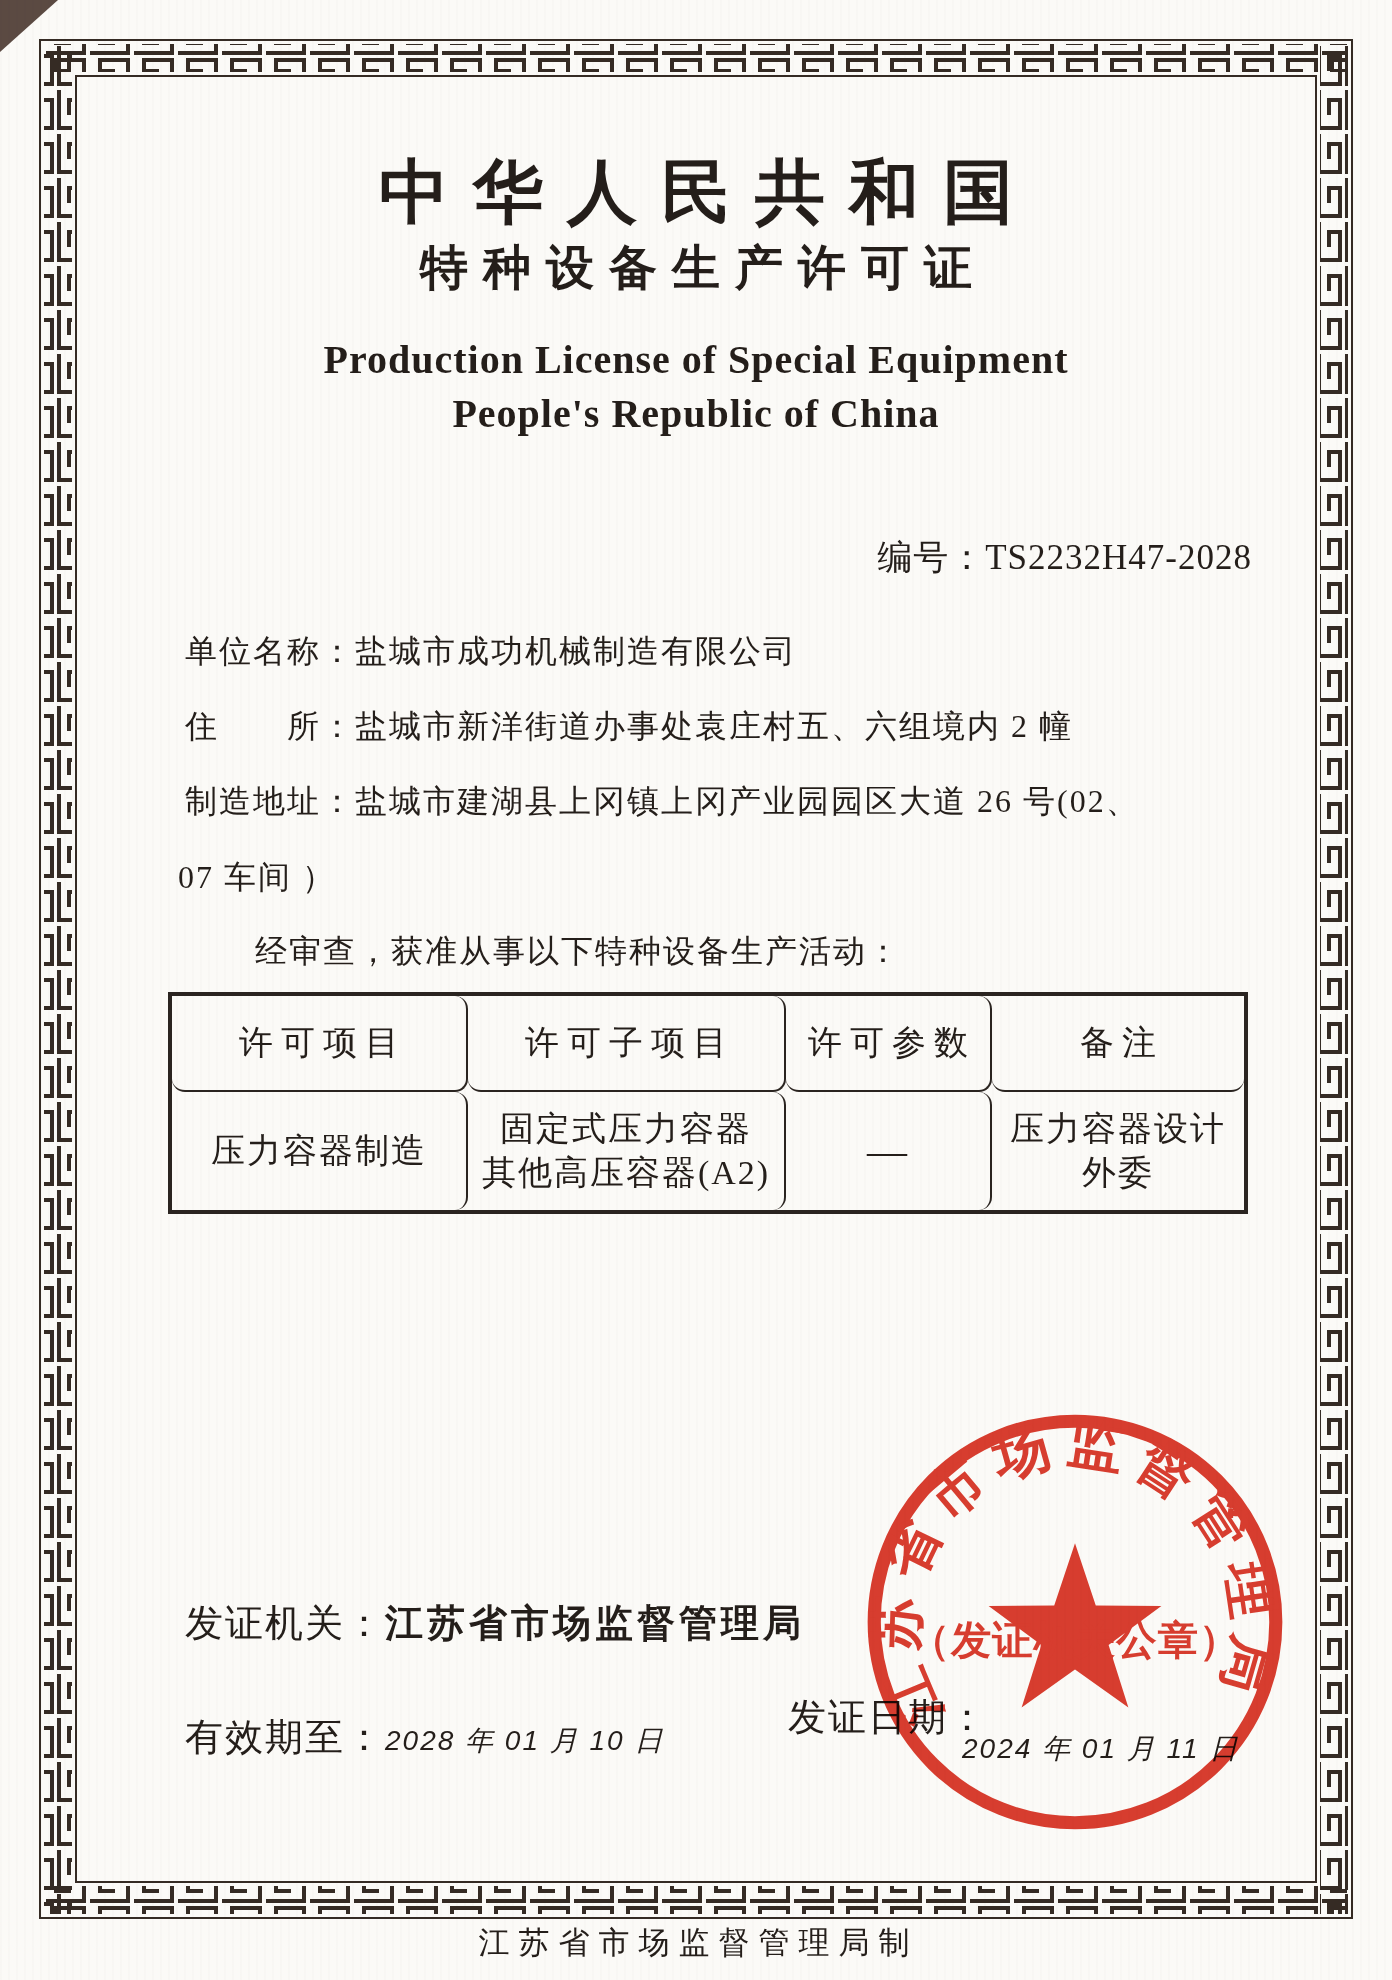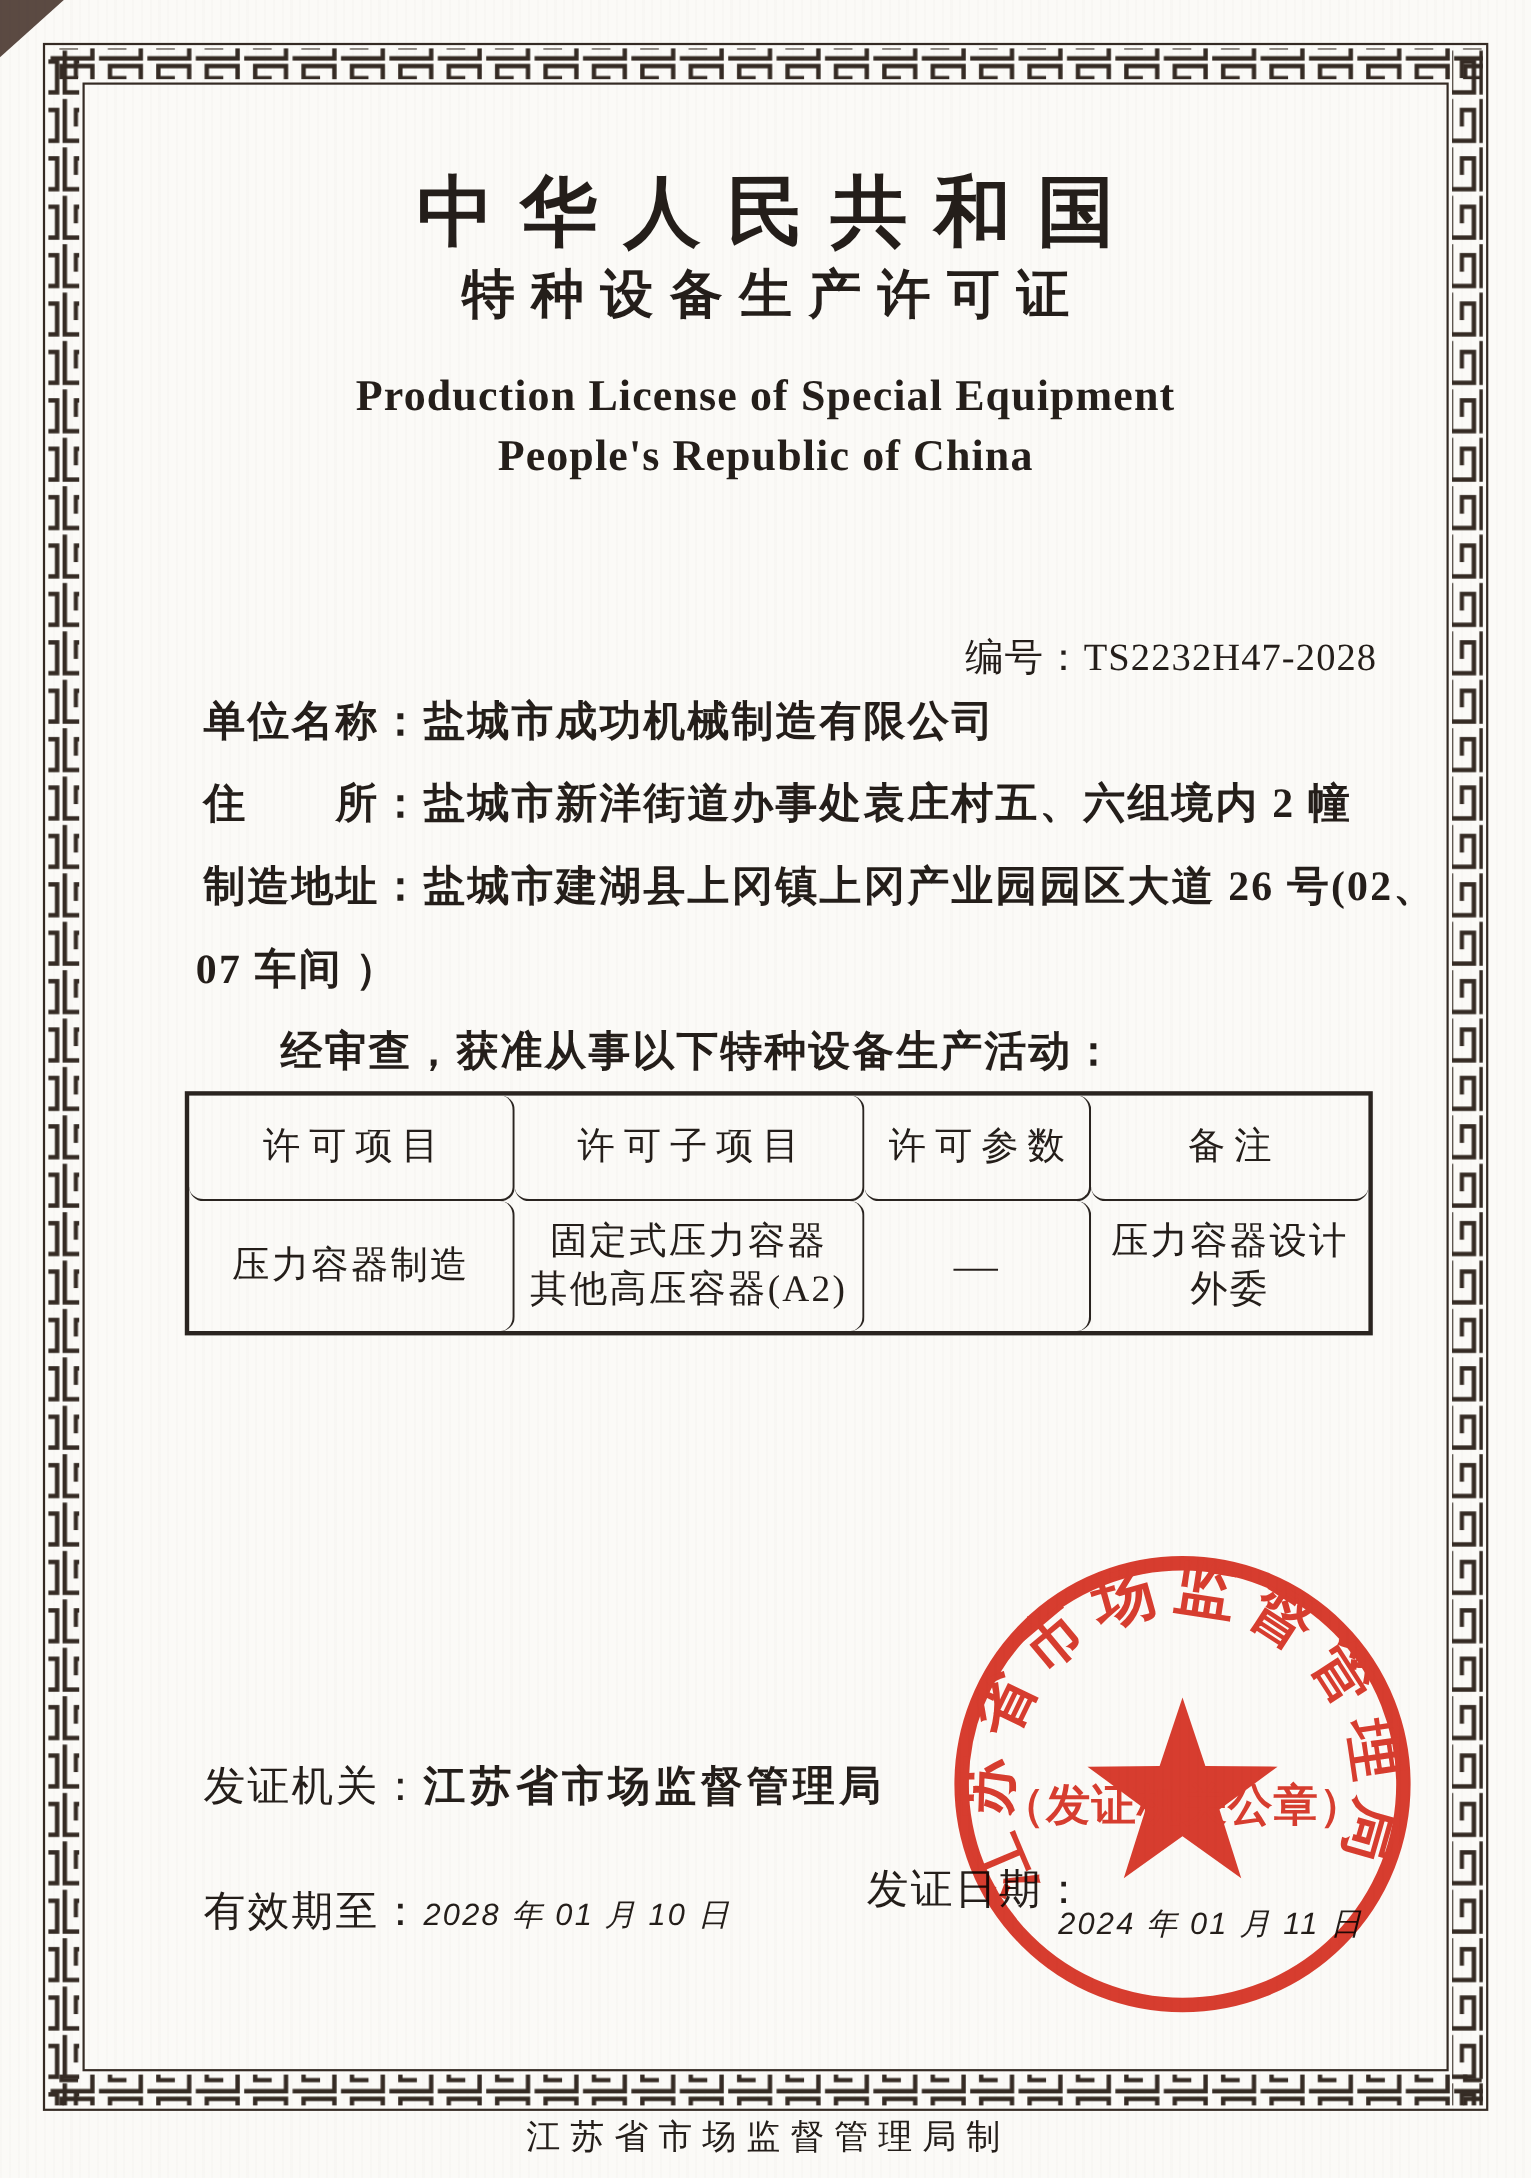--- a/index.html
+++ b/index.html
@@ -24,24 +24,24 @@
   }
 
   
   .title-cn-1{top:146px;font-size:70px;font-weight:bold;letter-spacing:24px;padding-left:24px;}
   .title-cn-2{top:236px;font-size:48px;font-weight:bold;letter-spacing:15px;padding-left:15px;}
   .title-en{font-weight:bold;font-size:40px;letter-spacing:1px;}
   .title-en-1{top:336px;}
   .title-en-2{top:390px;}
 
   
-  .serial{top:534px;right:140px;font-size:35px;letter-spacing:1px;margin-top:40px;}
+  .serial{top:534px;right:140px;font-size:35px;letter-spacing:1px;}
 
   
-  .field{left:185px;font-size:38px;letter-spacing:2px;white-space:nowrap;font-weight:bold;}
+  .field{left:185px;font-size:32px;letter-spacing:2px;white-space:nowrap;}
   .f-unit{top:630px;}
   .f-addr{top:705px;}
   .f-mfg{top:780px;}
   .f-mfg2{top:856px;left:178px;}
   .f-intro{top:930px;left:255px;}
 
   
   .lic-table{
     left:168px;top:992px;
     border:4px solid #2a2420;

